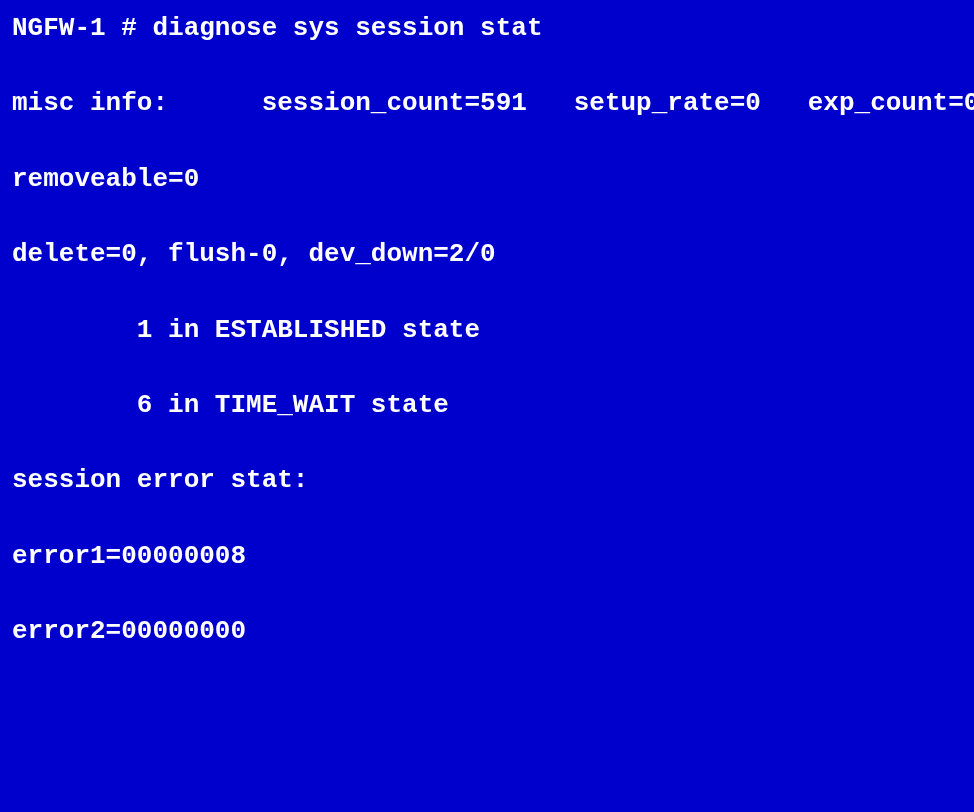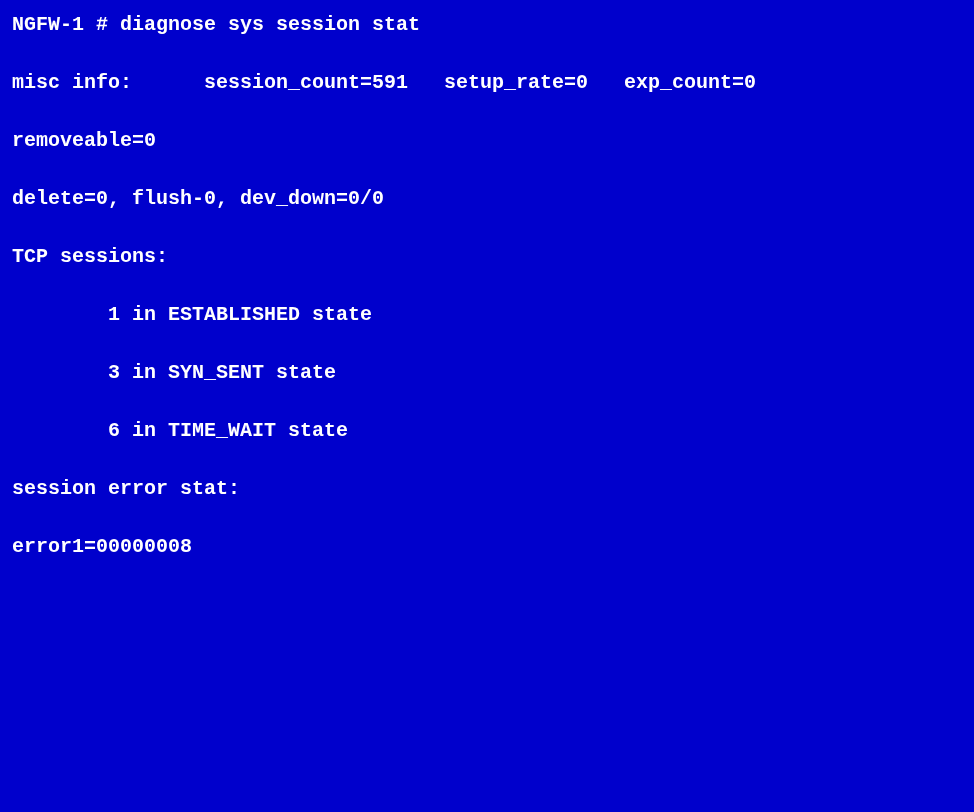--- a/index.html
+++ b/index.html
@@ -15,44 +15,43 @@
       overflow: hidden;
       font-family: 'Courier New', Courier, monospace;
     }
 
     .terminal {
       width: 974px;
       height: 812px;
       background-color: #0000CC;
       color: #FFFFFF;
       padding: 10px 12px;
-      font-size: 20px;
+      font-size: 26px;
       line-height: 1.45;
       white-space: pre;
     }
 
     .terminal-line {
       display: block;
       color: #FFFFFF;
       font-weight: bold;
     }
   </style>
 </head>
 <body>
 
 <div class="terminal" id="terminal-container"><span class="terminal-line">NGFW-1 # diagnose sys session stat</span>
 <span class="terminal-line">misc info:      session_count=591   setup_rate=0   exp_count=0</span>
 <span class="terminal-line">removeable=0</span>
-<span class="terminal-line">delete=0, flush-0, dev_down=0/0</span>
-<span class="terminal-line">TCP sessions:</span>
+<span class="terminal-line">delete=0, flush-0, dev_down=2/0</span>
 <span class="terminal-line">        1 in ESTABLISHED state</span>
-<span class="terminal-line">        3 in SYN_SENT state</span>
 <span class="terminal-line">        6 in TIME_WAIT state</span>
 <span class="terminal-line">session error stat:</span>
 <span class="terminal-line">error1=00000008</span>
+<span class="terminal-line">error2=00000000</span>
 
 
 
 
 
 
 
 
 </div>
 

